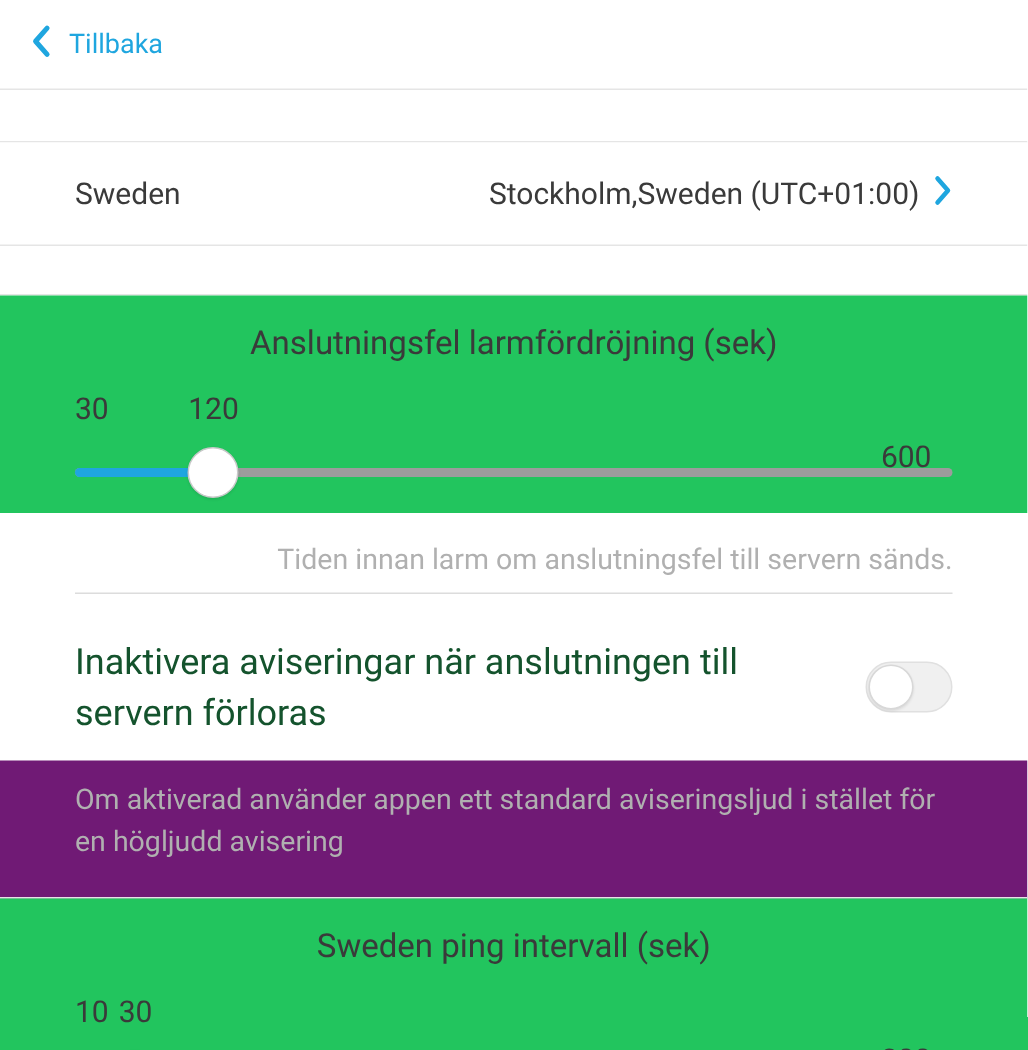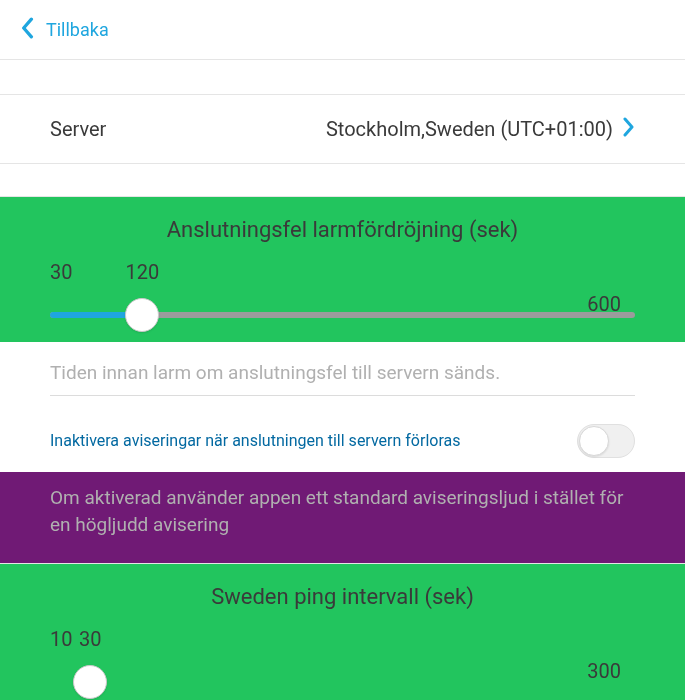--- a/index.html
+++ b/index.html
@@ -109,39 +109,40 @@
       height: 34px;
       background: #fff;
       border: 1px solid #c9c9c9;
       border-radius: 50%;
       transform: translateX(-50%);
       box-shadow: 0 1px 2px rgba(0,0,0,0.1);
     }
     .hint-row {
       padding: 18px 50px 8px 50px;
       background: #fff;
+      text-align: right;
     }
     .hint-text {
       font-size: 19px;
       color: #b0b0b0;
       border-bottom: 1px solid #dcdcdc;
       padding-bottom: 8px;
       line-height: 1.4;
     }
     .toggle-row {
       display: flex;
       align-items: center;
       justify-content: space-between;
       padding: 20px 50px 14px 50px;
       background: #fff;
       gap: 30px;
     }
     .toggle-label {
-      font-size: 16px;
-      color: #0369a1;
+      font-size: 24px;
+      color: #14532d;
       line-height: 1.45;
       flex: 1;
     }
     .toggle {
       width: 58px;
       height: 34px;
       background: #f0f0f0;
       border: 1px solid #e0e0e0;
       border-radius: 17px;
       position: relative;
@@ -178,21 +179,21 @@
           <path d="M10 2 L3 10 L10 18" stroke="#1FA6DF" stroke-width="3" stroke-linecap="round" stroke-linejoin="round"></path>
         </svg>
     </span>
     <span>Tillbaka</span>
   </div>
 </div>
 
 <div class="spacer-sm section-divider-bottom"></div>
 
 <div class="row section-divider-bottom">
-  <div class="row-label">Server</div>
+  <div class="row-label">Sweden</div>
   <div class="row-value-wrap">
     <div class="row-value">Stockholm,Sweden (UTC+01:00)</div>
     <span class="chevron-right">
       <svg viewBox="0 0 12 20" fill="none">
           <path d="M2 2 L9 10 L2 18" stroke="#1FA6DF" stroke-width="3" stroke-linecap="round" stroke-linejoin="round"></path>
         </svg>
     </span>
   </div>
 </div>
 

